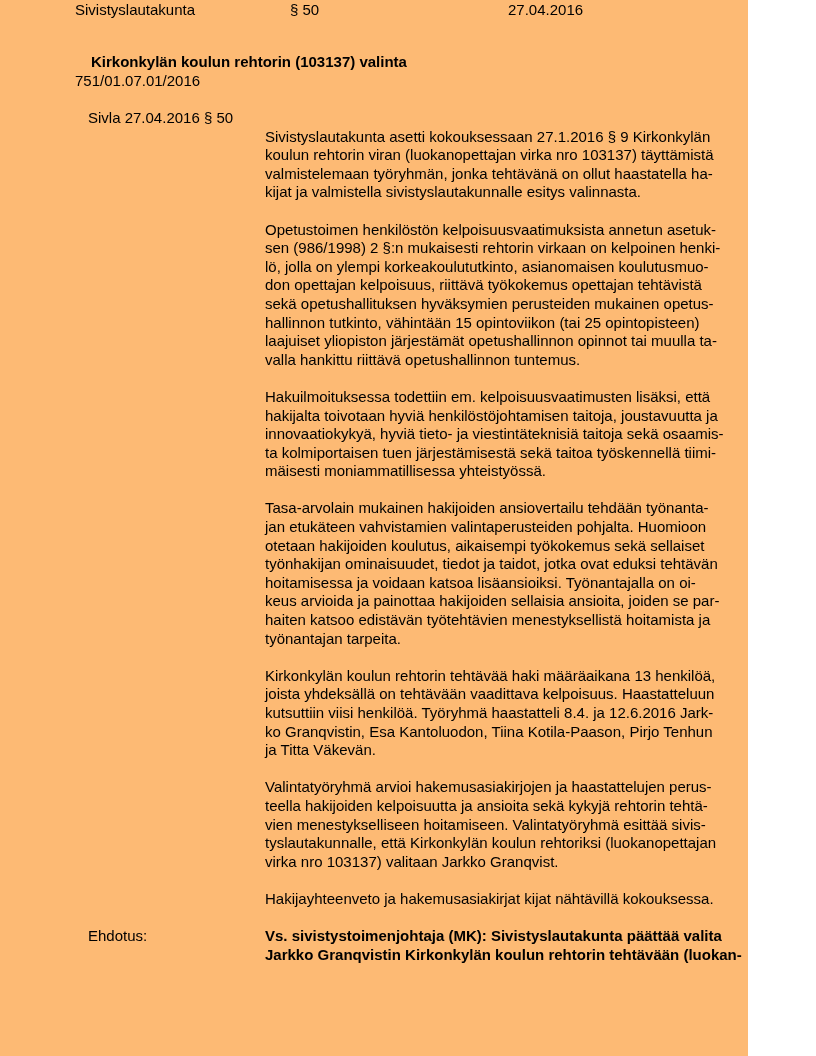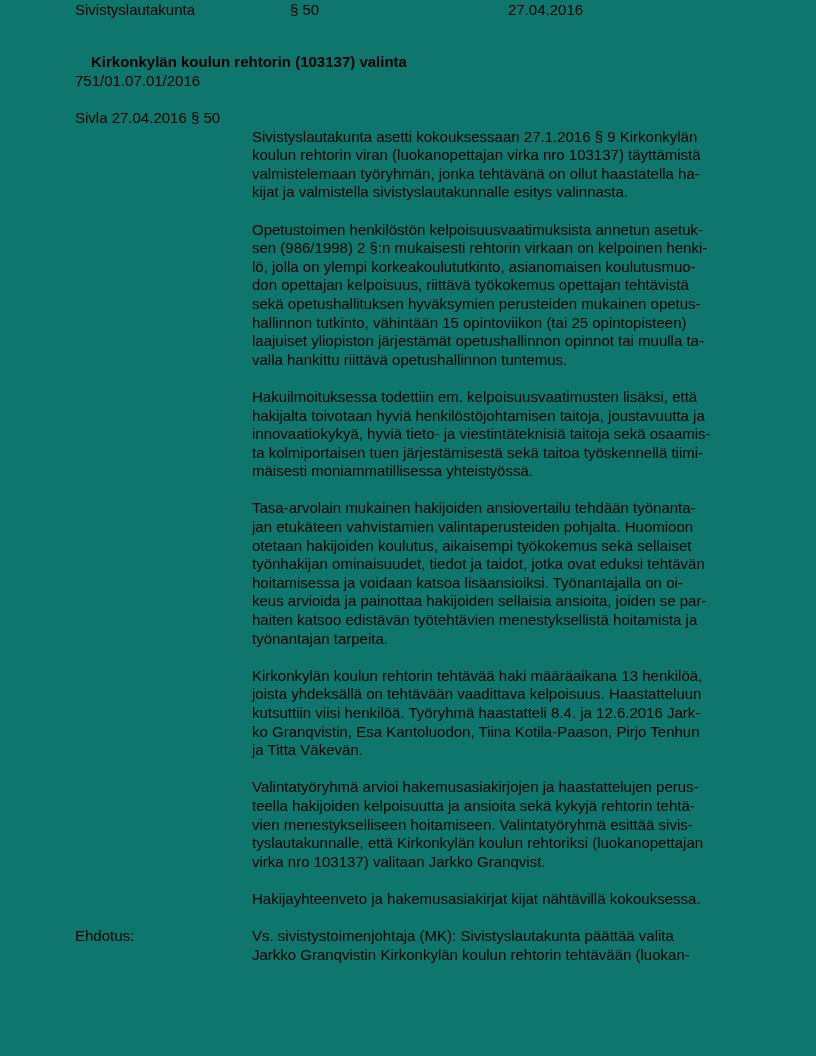--- a/index.html
+++ b/index.html
@@ -2,23 +2,23 @@
 <html><head>
 <meta charset="utf-8">
 <style>
   html, body {
     margin: 0;
     padding: 0;
     background: #ffffff;
   }
   .page {
     position: relative;
-    width: 816px;
+    width: 748px;
     height: 1056px;
-    background: #0f766e;
+    background: #fdba74;
     overflow: hidden;
     font-family: "Liberation Sans", "DejaVu Sans", sans-serif;
     font-size: 15px;
     line-height: 18.6px;
     color: #000000;
   }
   .header-row {
     position: absolute;
     left: 75px;
     top: 1px;
@@ -35,38 +35,39 @@
     font-weight: bold;
     line-height: 18.6px;
   }
   .diary-number {
     position: absolute;
     left: 75px;
     top: 72px;
   }
   .doc-grid {
     position: absolute;
-    left: 75px;
+    left: 88px;
     top: 109px;
     display: grid;
     grid-template-columns: 177px 524px;
     align-items: start;
   }
   .doc-grid .label-cell {
     grid-column: 1;
   }
   .doc-grid .para-cell {
     grid-column: 2;
   }
   .doc-grid p {
     margin: 0 0 18.6px 0;
     white-space: pre-line;
   }
   .doc-grid p.last {
     margin-bottom: 0;
+    font-weight: bold;
   }
 </style>
 </head>
 <body>
 
 <div class="page">
 
   <div class="header-row">
     <span class="header-committee">Sivistyslautakunta</span>
     <span class="header-section">§ 50</span>

